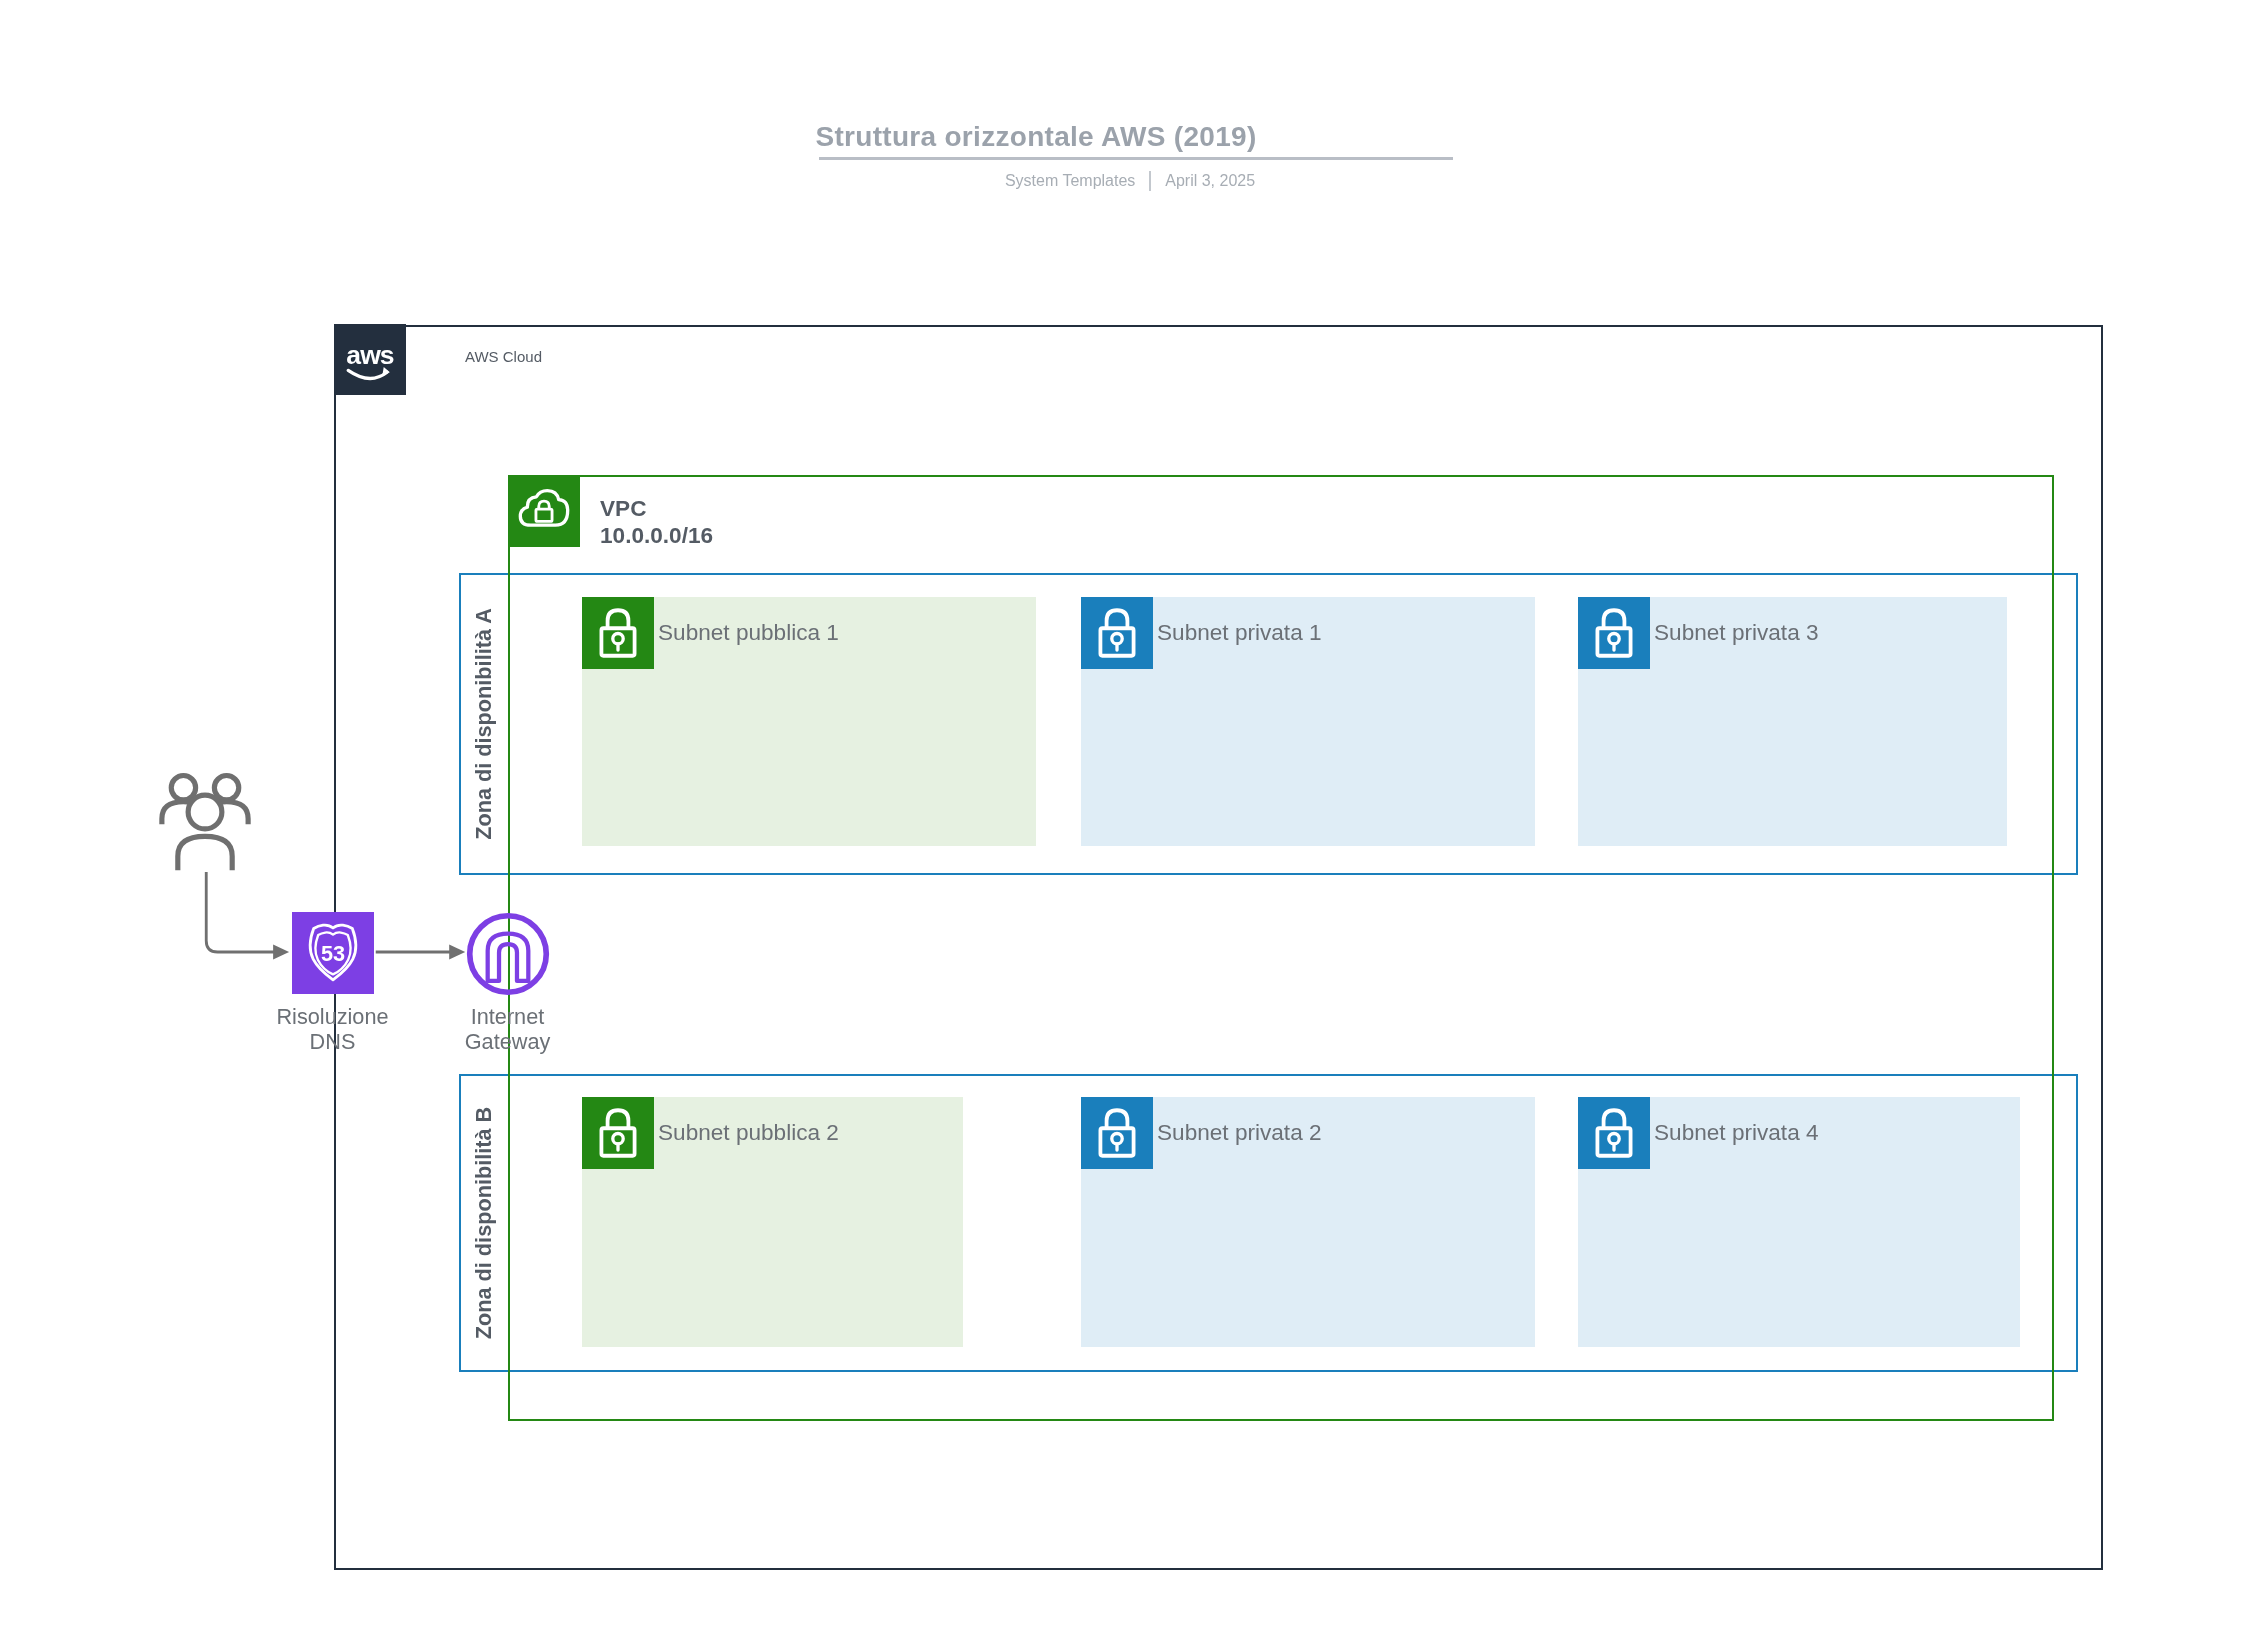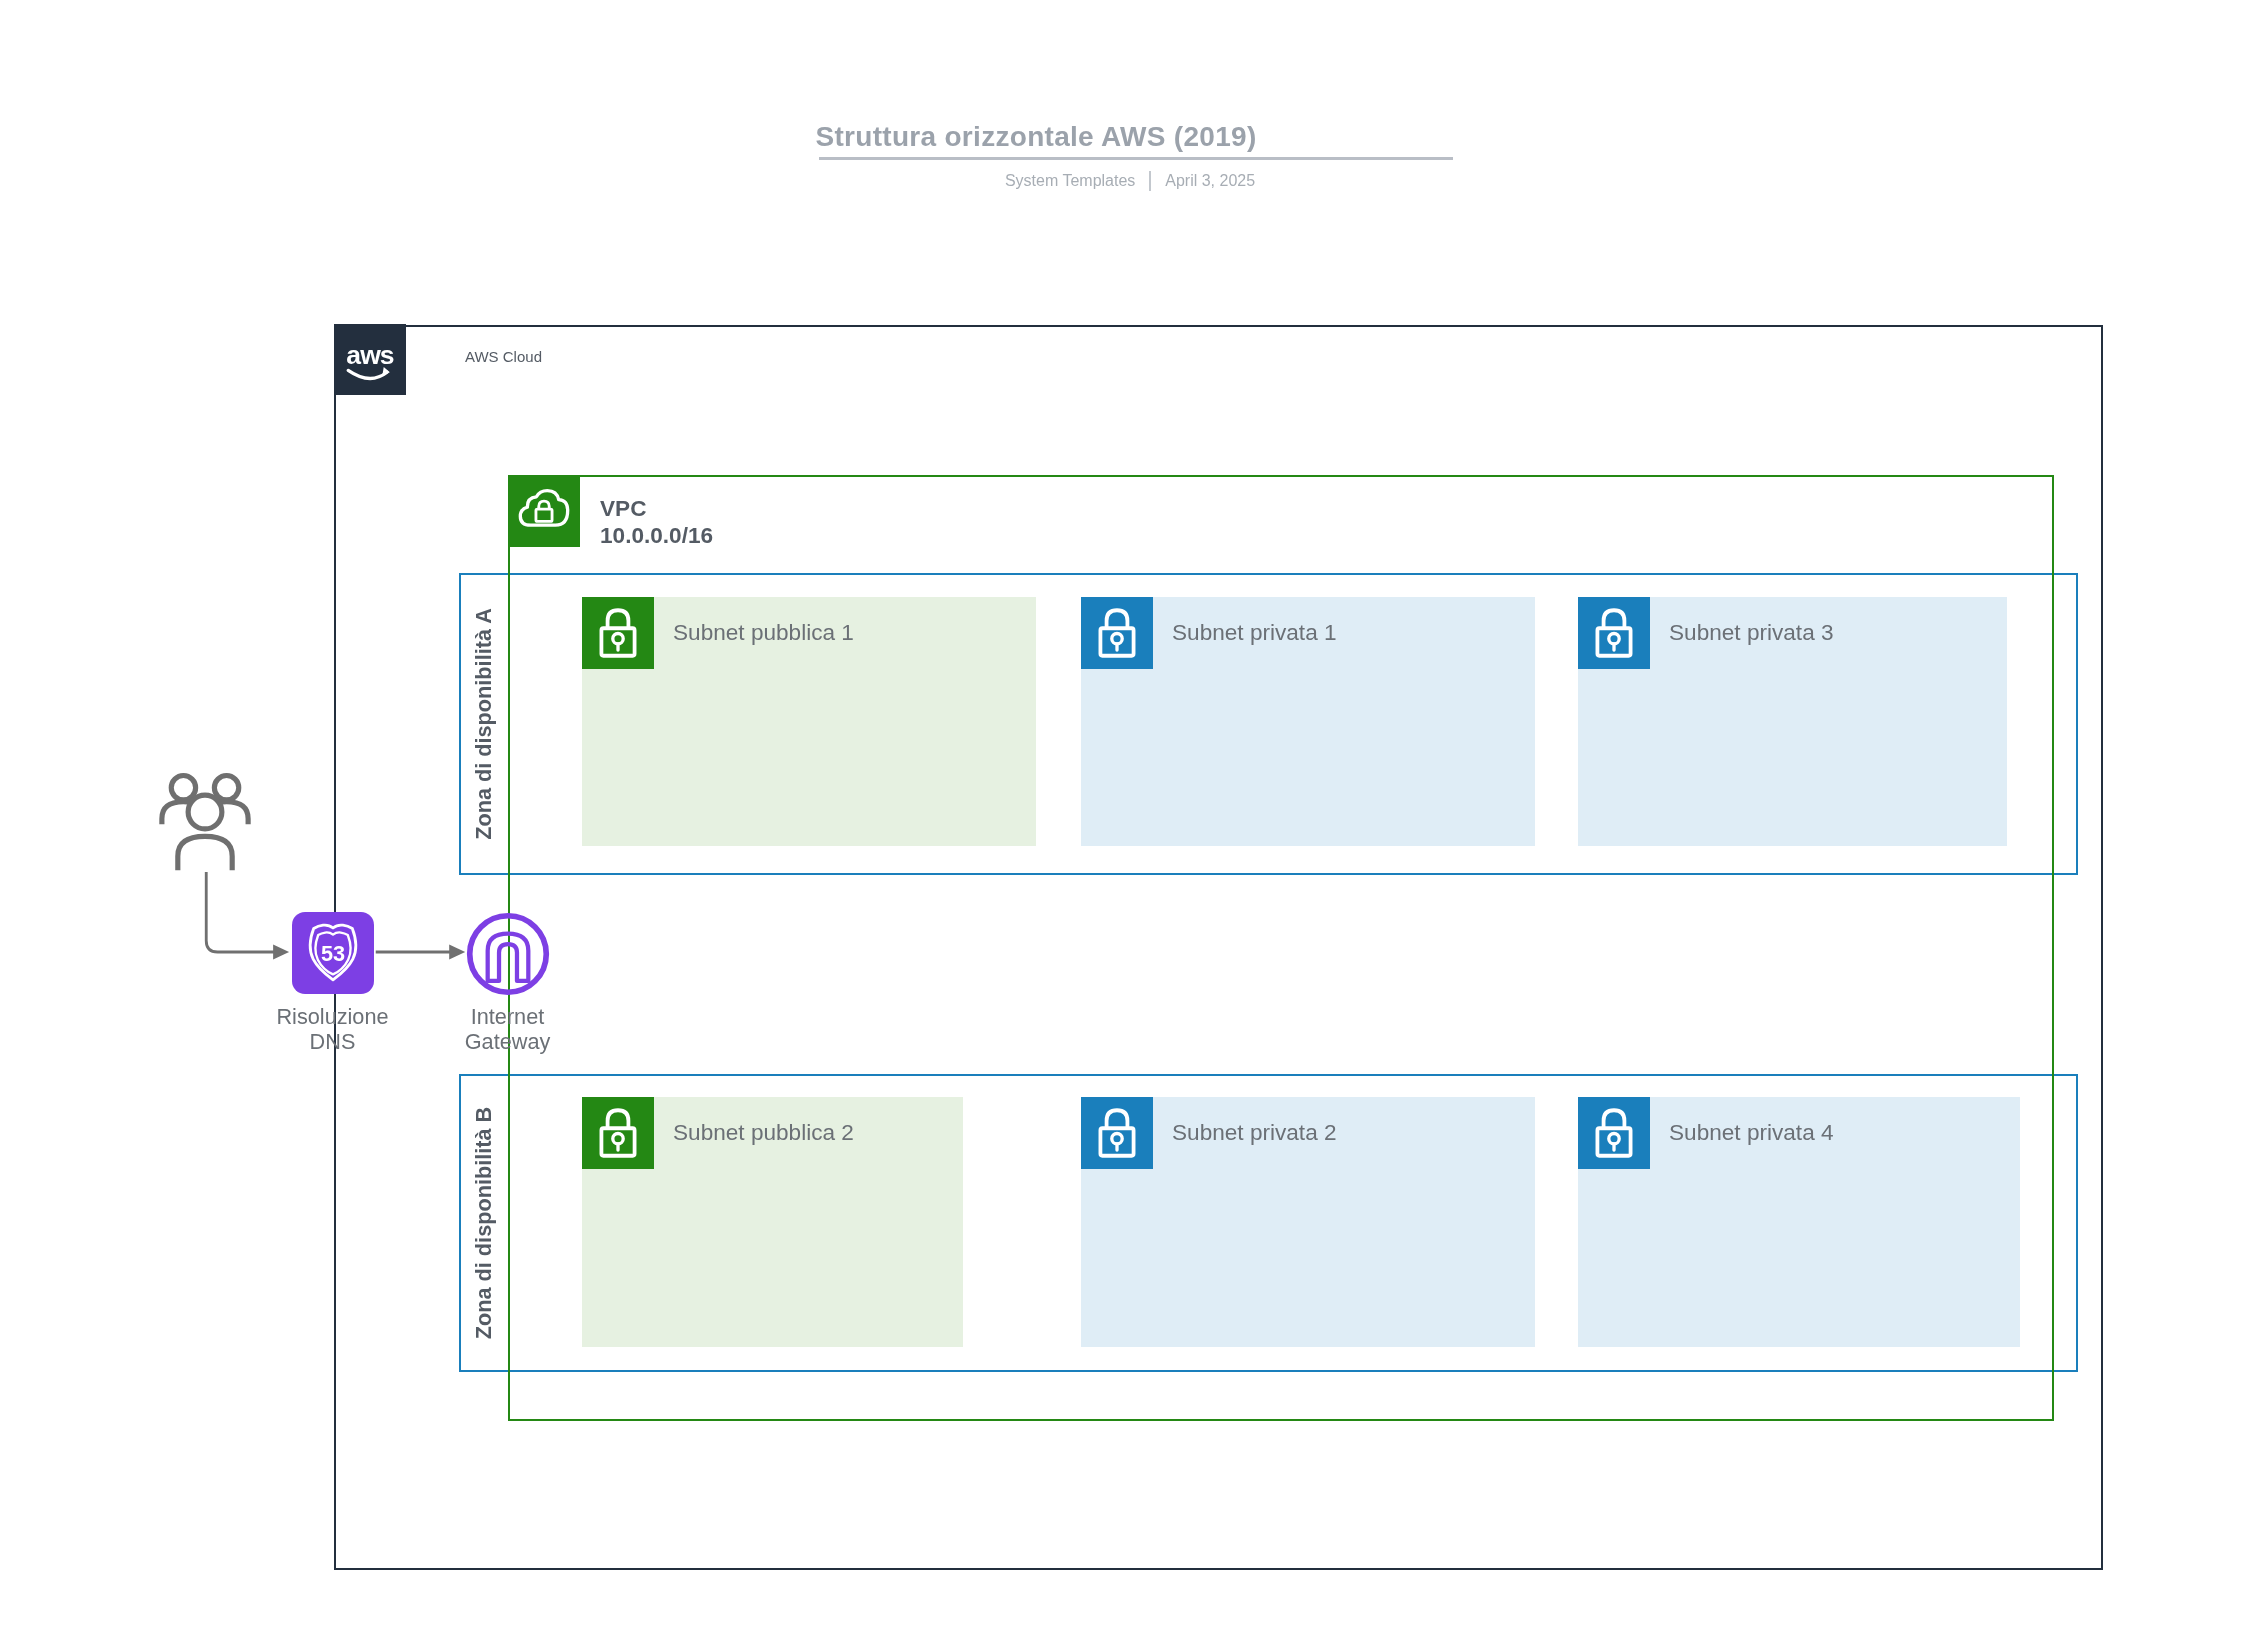--- a/index.html
+++ b/index.html
@@ -50,38 +50,38 @@
   .zone-b{left:459px;top:1074px;width:1619px;height:298px;}
   .zone-label{width:40px;display:flex;align-items:center;justify-content:center;z-index:6;}
   .zone-label-a{left:464px;top:573px;height:302px;}
   .zone-label-b{left:464px;top:1074px;height:298px;}
   .zone-label span{transform:rotate(-90deg);white-space:nowrap;font-weight:bold;
     font-size:21.7px;color:var(--dark-gray-text);}
 
   
   .subnet{z-index:3;}
   .subnet .subnet-icon{position:absolute;left:0;top:0;width:72px;height:72px;}
-  .subnet .subnet-label{position:absolute;left:91px;top:0;height:72px;display:flex;
+  .subnet .subnet-label{position:absolute;left:76px;top:0;height:72px;display:flex;
     align-items:center;font-size:22.6px;color:var(--gray-text);white-space:nowrap;}
   .subnet.public{background:var(--light-green);}
   .subnet.public .subnet-icon{background:var(--green);}
   .subnet.private{background:var(--light-blue);}
   .subnet.private .subnet-icon{background:var(--blue);}
   .sn0{left:582px;top:597px;width:454px;height:249px;}
   .sn1{left:1081px;top:597px;width:454px;height:249px;padding-left:8px;}
   .sn2{left:1578px;top:597px;width:429px;height:249px;}
   .sn3{left:582px;top:1097px;width:381px;height:250px;}
   .sn4{left:1081px;top:1097px;width:454px;height:250px;}
   .sn5{left:1578px;top:1097px;width:442px;height:250px;padding-left:11px;}
 
   
   .users-svg{left:158px;top:768px;width:94px;height:105px;z-index:5;}
   .arrows{left:0;top:0;width:2260px;height:1646px;z-index:4;pointer-events:none;}
   .r53{left:292px;top:912px;width:82px;height:82px;background:var(--purple);
-    border-radius:13px;z-index:5;}
+    border-radius:0;z-index:5;}
   .dns-label{left:245px;top:1004px;width:175px;text-align:center;font-size:21.7px;
     line-height:25.4px;color:var(--gray-text);z-index:6;}
   .igw-svg{left:465px;top:911px;width:86px;height:86px;z-index:5;}
   .igw-label{left:420px;top:1004px;width:175px;text-align:center;font-size:21.7px;
     line-height:25.4px;color:var(--gray-text);z-index:6;}
 </style>
 </head>
 <body>
 
 <div class="abs title">Struttura orizzontale AWS (2019)</div>

